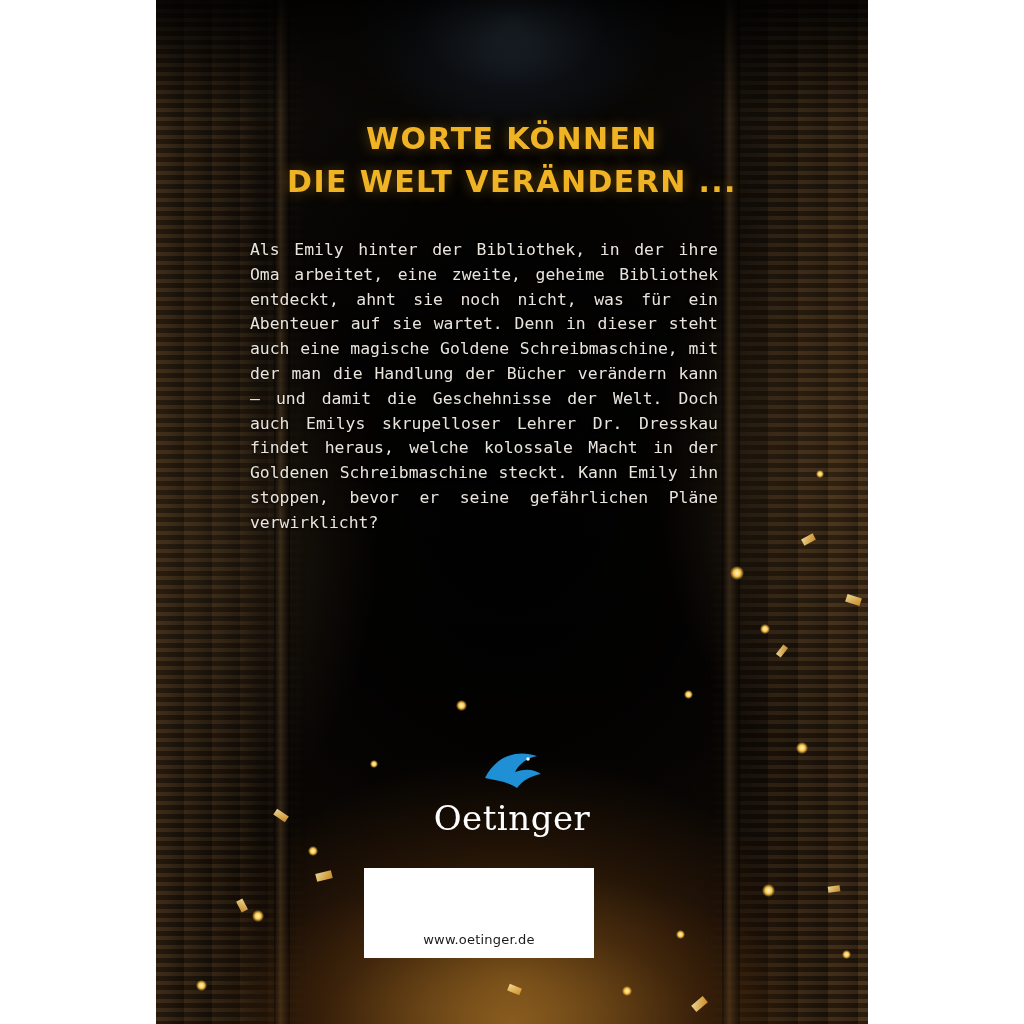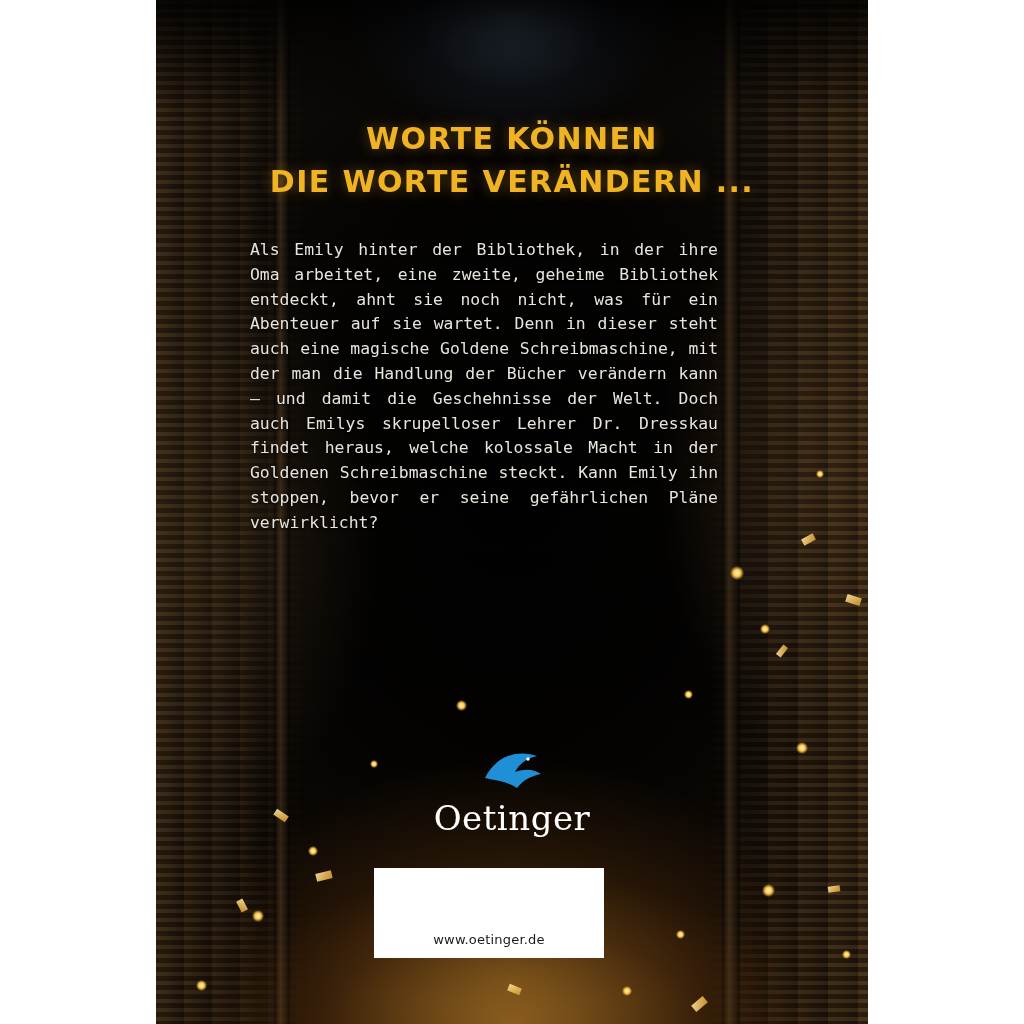--- a/index.html
+++ b/index.html
@@ -184,21 +184,21 @@
     margin-top: 2px;
     color: #ffffff;
     font-family: "DejaVu Serif", serif;
     font-size: 34px;
     letter-spacing: 0.5px;
   }
 
   
   #label-box {
     position: absolute;
-    left: 218px;
+    left: 208px;
     top: 868px;
     width: 230px;
     height: 90px;
     background: #ffffff;
     display: flex;
     align-items: flex-end;
     justify-content: center;
   }
   #label-box .url {
     color: #1a1a1a;
@@ -254,21 +254,21 @@
     <div class="confetti" style="left:160px; top:872px; width:16px; height:8px;  transform: rotate(-14deg);"></div>
     <div class="confetti" style="left:80px;  top:902px; width:12px; height:7px;  transform: rotate(62deg);"></div>
     <div class="confetti" style="left:536px; top:1000px; width:15px; height:8px; transform: rotate(-40deg);"></div>
     <div class="confetti" style="left:352px; top:986px; width:13px; height:7px;  transform: rotate(22deg);"></div>
     <div class="confetti" style="left:672px; top:886px; width:12px; height:6px;  transform: rotate(-8deg);"></div>
 
     <div id="text-layer">
 
       <div class="headline">
         <span>WORTE KÖNNEN</span>
-        <span class="l2">DIE WORTE VERÄNDERN ...</span>
+        <span class="l2">DIE WELT VERÄNDERN ...</span>
       </div>
 
       <div class="blurb">
         <p>Als Emily hinter der Bibliothek, in der ihre Oma arbeitet, eine zweite, geheime Bibliothek entdeckt, ahnt sie noch nicht, was für ein Abenteuer auf sie wartet. Denn in dieser steht auch eine magische Goldene Schreibmaschine, mit der man die Handlung der Bücher verändern kann – und damit die Geschehnisse der Welt.
 Doch auch Emilys skrupelloser Lehrer Dr. Dresskau findet heraus, welche kolossale Macht in der Goldenen Schreibmaschine steckt. Kann Emily ihn stoppen, bevor er seine gefährlichen Pläne verwirklicht?</p>
       </div>
 
 
       <div id="logo">
         <svg class="mark" viewBox="0 0 74 48">

